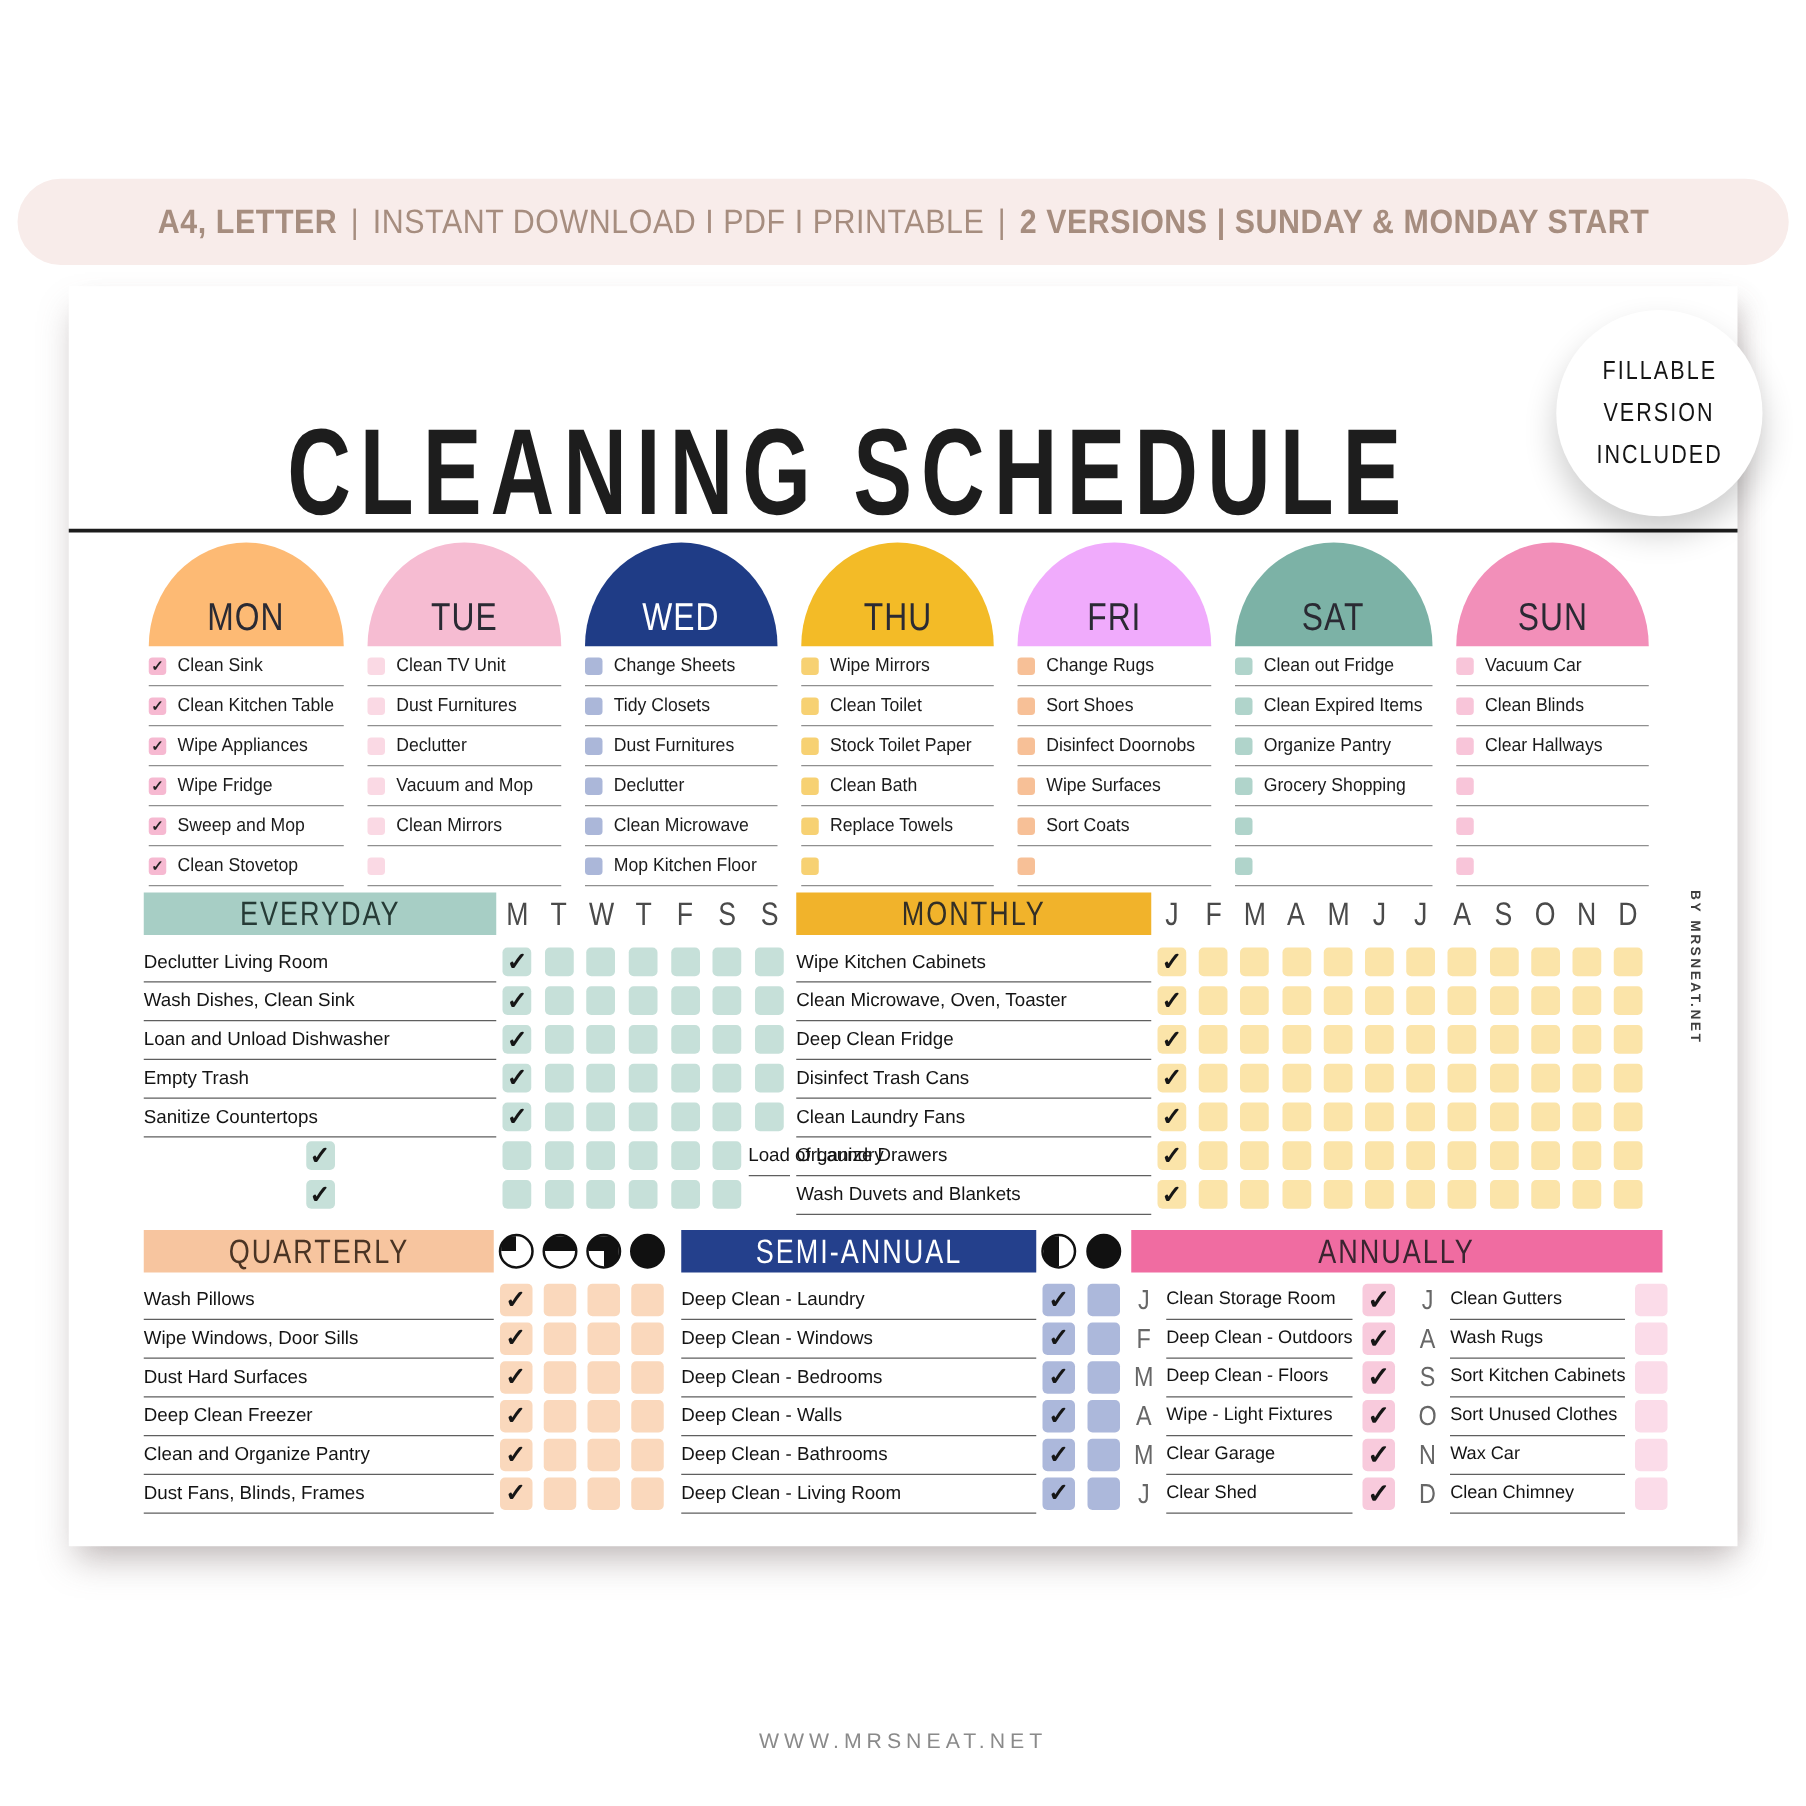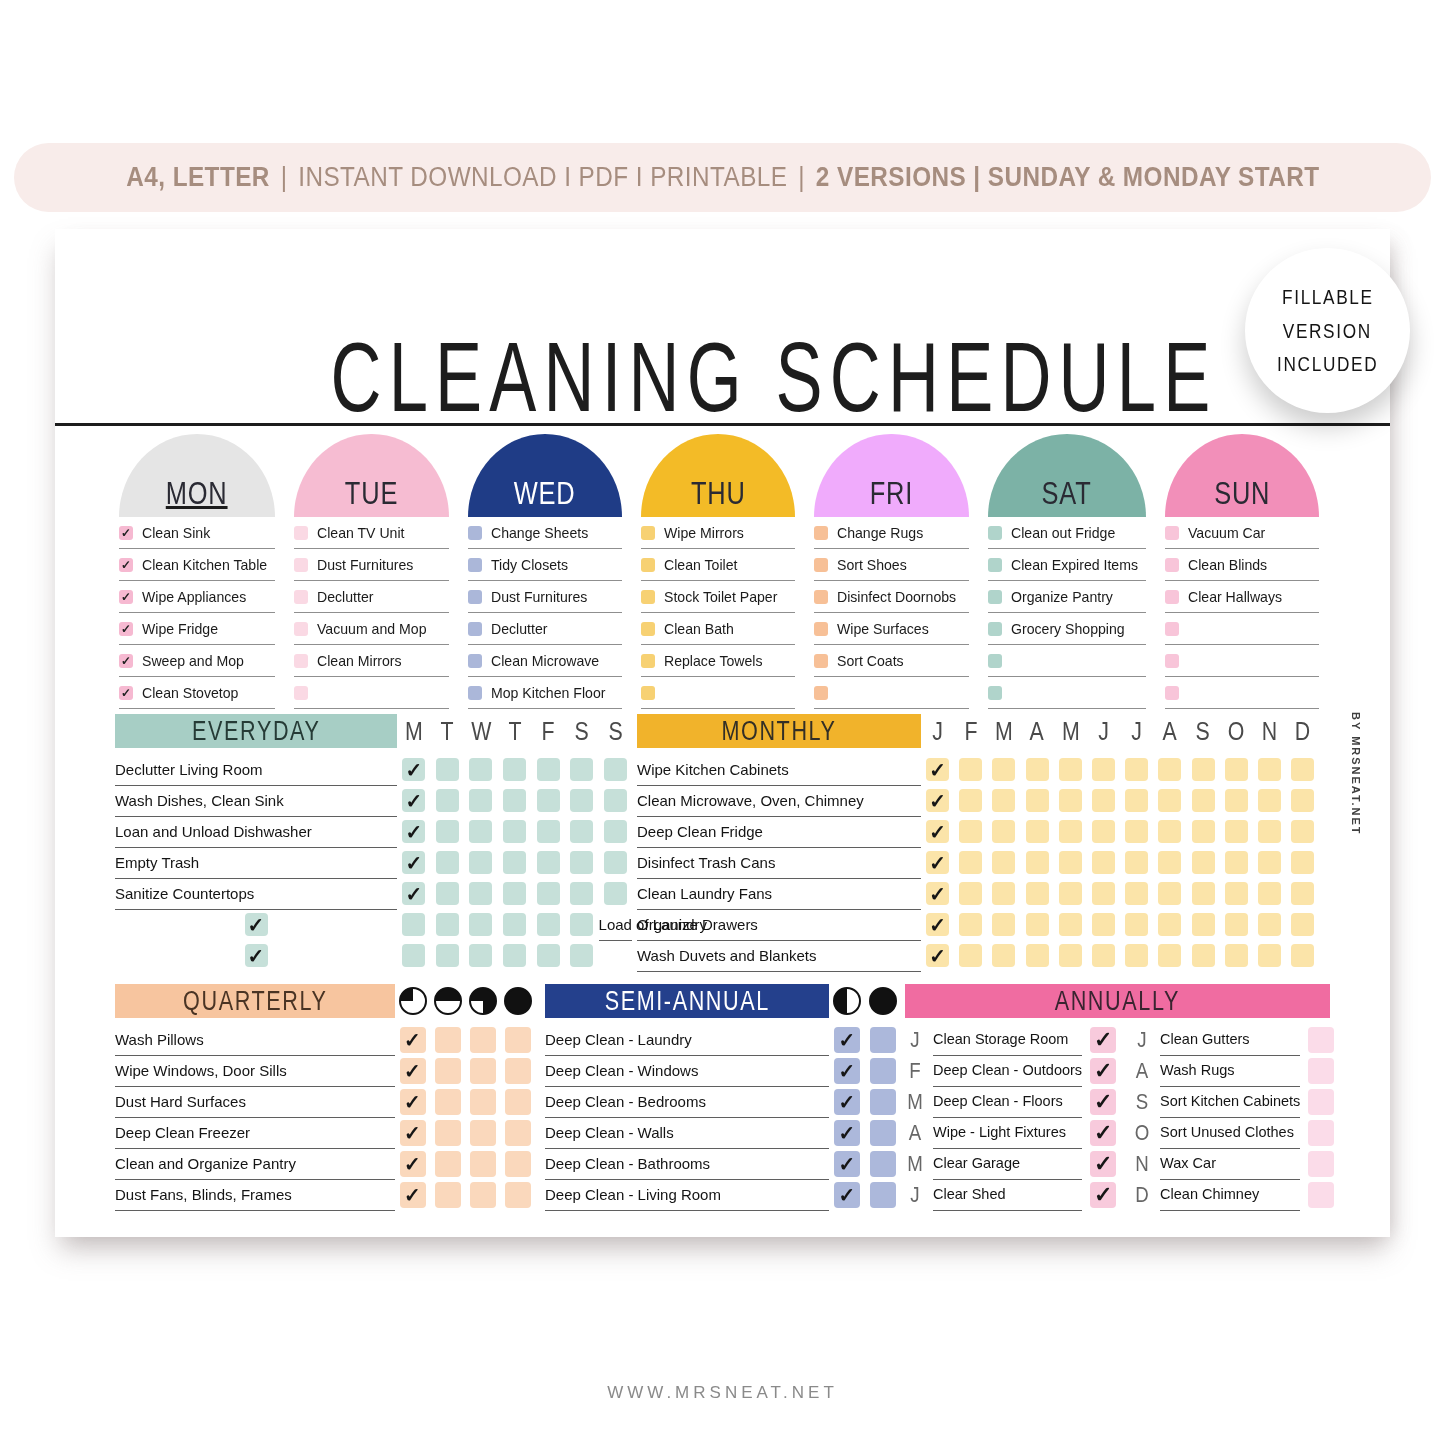--- a/index.html
+++ b/index.html
@@ -14,21 +14,21 @@
   .banner-text .bold{font-weight:700;}
   .banner-text .sep{font-weight:400;margin:0 12px;}
   
   .page{position:absolute;left:55px;top:229px;width:1335px;height:1008px;background:#fff;
     box-shadow:0 16px 26px -4px rgba(120,104,104,0.38), 10px 6px 18px -8px rgba(140,125,125,0.25);}
   
   .badge{position:absolute;left:1245px;top:248px;width:165px;height:165px;border-radius:50%;background:#fff;
     box-shadow:0 14px 26px rgba(0,0,0,0.20);display:flex;flex-direction:column;align-items:center;justify-content:center;z-index:6;}
   .badge-line{font-size:21px;letter-spacing:2px;color:#141414;font-weight:500;line-height:1.6;transform:scaleX(0.82);white-space:nowrap;}
   
-  .title{position:absolute;left:55px;top:328px;width:1335px;text-align:right;font-size:98px;font-weight:400;line-height:1;color:#1d1d1d;}
+  .title{position:absolute;left:55px;top:328px;width:1335px;text-align:left;font-size:98px;font-weight:700;line-height:1;color:#1d1d1d;}
   .title-inner{display:inline-block;transform:scaleX(0.72);white-space:nowrap;letter-spacing:10px;}
   .title-rule{position:absolute;left:55px;top:423px;width:1335px;height:3px;background:#1c1c1c;}
   
   .days-row{position:absolute;left:119px;top:434px;width:1200px;display:grid;grid-template-columns:repeat(7,1fr);column-gap:19px;}
   .day-arch{height:78px;border-radius:50% 50% 0 0 / 100% 100% 0 0;display:flex;align-items:flex-end;justify-content:center;padding-bottom:5px;}
   .day-arch-label{font-size:31px;font-weight:300;letter-spacing:1px;transform:scaleX(0.82);white-space:nowrap;}
   .day-item{height:31px;display:flex;align-items:center;gap:9px;border-bottom:1.5px solid #8f8f8f;}
   .day-checkbox{width:14px;height:14px;border-radius:3px;flex:0 0 auto;display:flex;align-items:center;justify-content:center;
     font-size:12px;font-weight:700;color:#222;line-height:1;}
   .day-item-label{font-size:15px;color:#1b1b1b;white-space:nowrap;transform:scaleX(0.94);transform-origin:left center;}
@@ -89,21 +89,21 @@
   <span class="badge-line">INCLUDED</span>
 </div>
 
 <div class="title">
   <span class="title-inner">CLEANING SCHEDULE</span>
 </div>
 <div class="title-rule"></div>
 
 <div class="days-row">
     <div class="day-col">
-      <div class="day-arch" style="background: #e5e5e5; text-decoration: underline;">
+      <div class="day-arch" style="background: #fdba74;">
         <div class="day-arch-label" style="color: rgb(42, 42, 51);">MON</div>
       </div>
       <div class="day-item">
         <span class="day-checkbox" style="background: rgb(246, 185, 209);">✓</span>
         <span class="day-item-label">Clean Sink</span>
       </div>
       <div class="day-item">
         <span class="day-checkbox" style="background: rgb(246, 185, 209);">✓</span>
         <span class="day-item-label">Clean Kitchen Table</span>
       </div>
@@ -552,21 +552,21 @@
       </div>
       <div class="box-cell">
         <span class="box" style="background: rgb(251, 228, 169);"></span>
       </div>
       <div class="box-cell">
         <span class="box" style="background: rgb(251, 228, 169);"></span>
       </div>
       <div class="box-cell">
         <span class="box" style="background: rgb(251, 228, 169);"></span>
       </div>
-      <div class="row-label">Clean Microwave, Oven, Chimney</div>
+      <div class="row-label">Clean Microwave, Oven, Toaster</div>
       <div class="box-cell">
         <span class="box" style="background: rgb(251, 228, 169);">✓</span>
       </div>
       <div class="box-cell">
         <span class="box" style="background: rgb(251, 228, 169);"></span>
       </div>
       <div class="box-cell">
         <span class="box" style="background: rgb(251, 228, 169);"></span>
       </div>
       <div class="box-cell">

